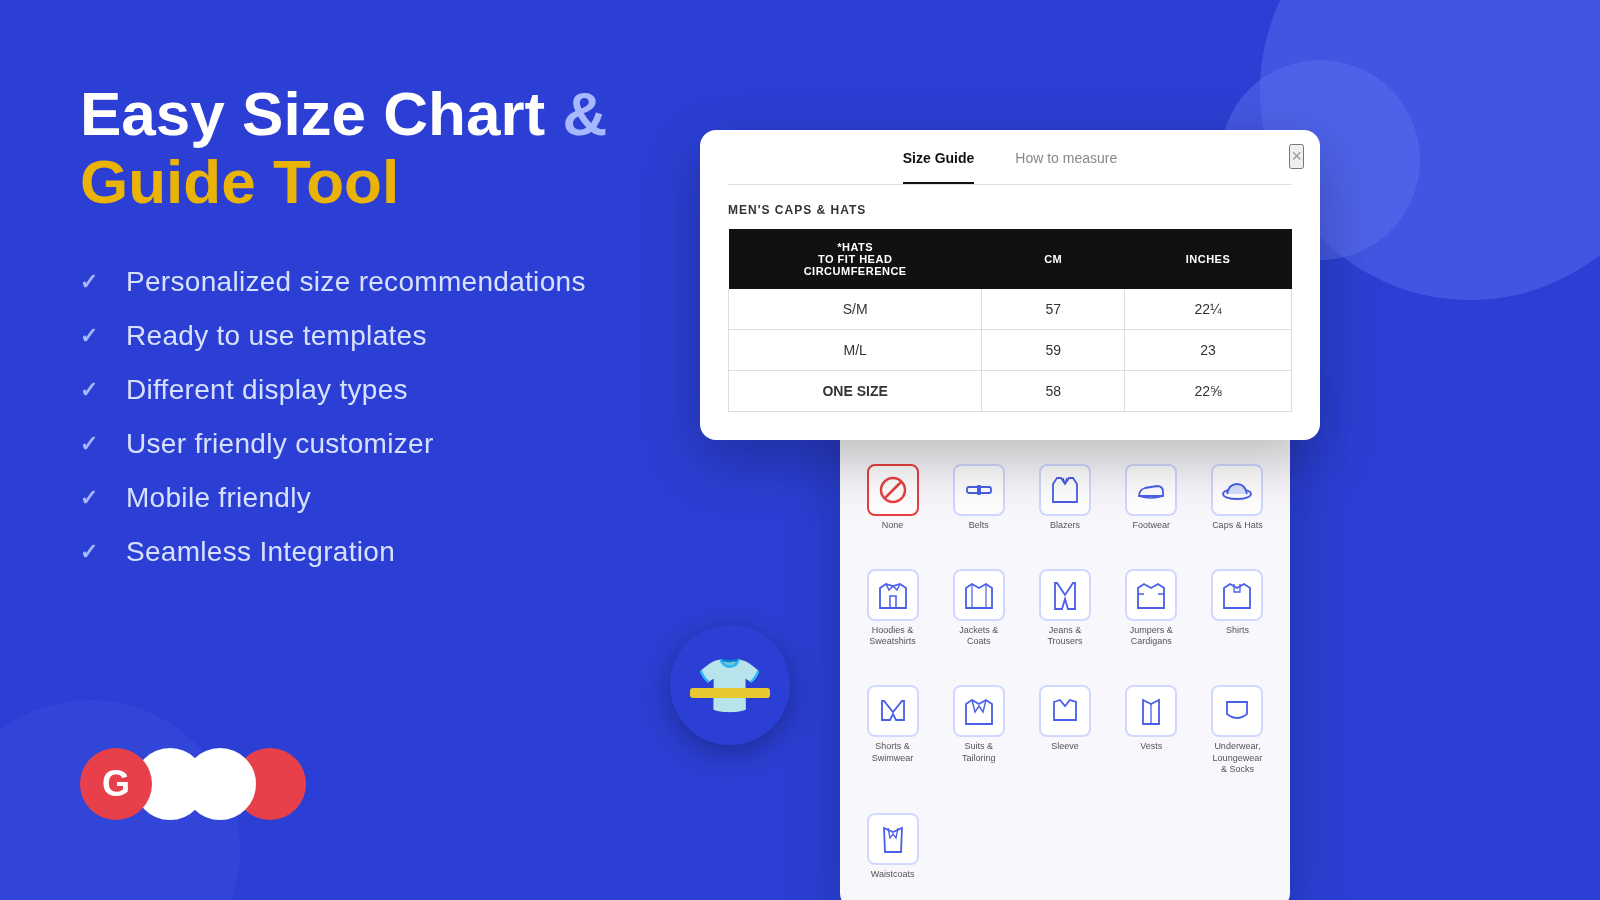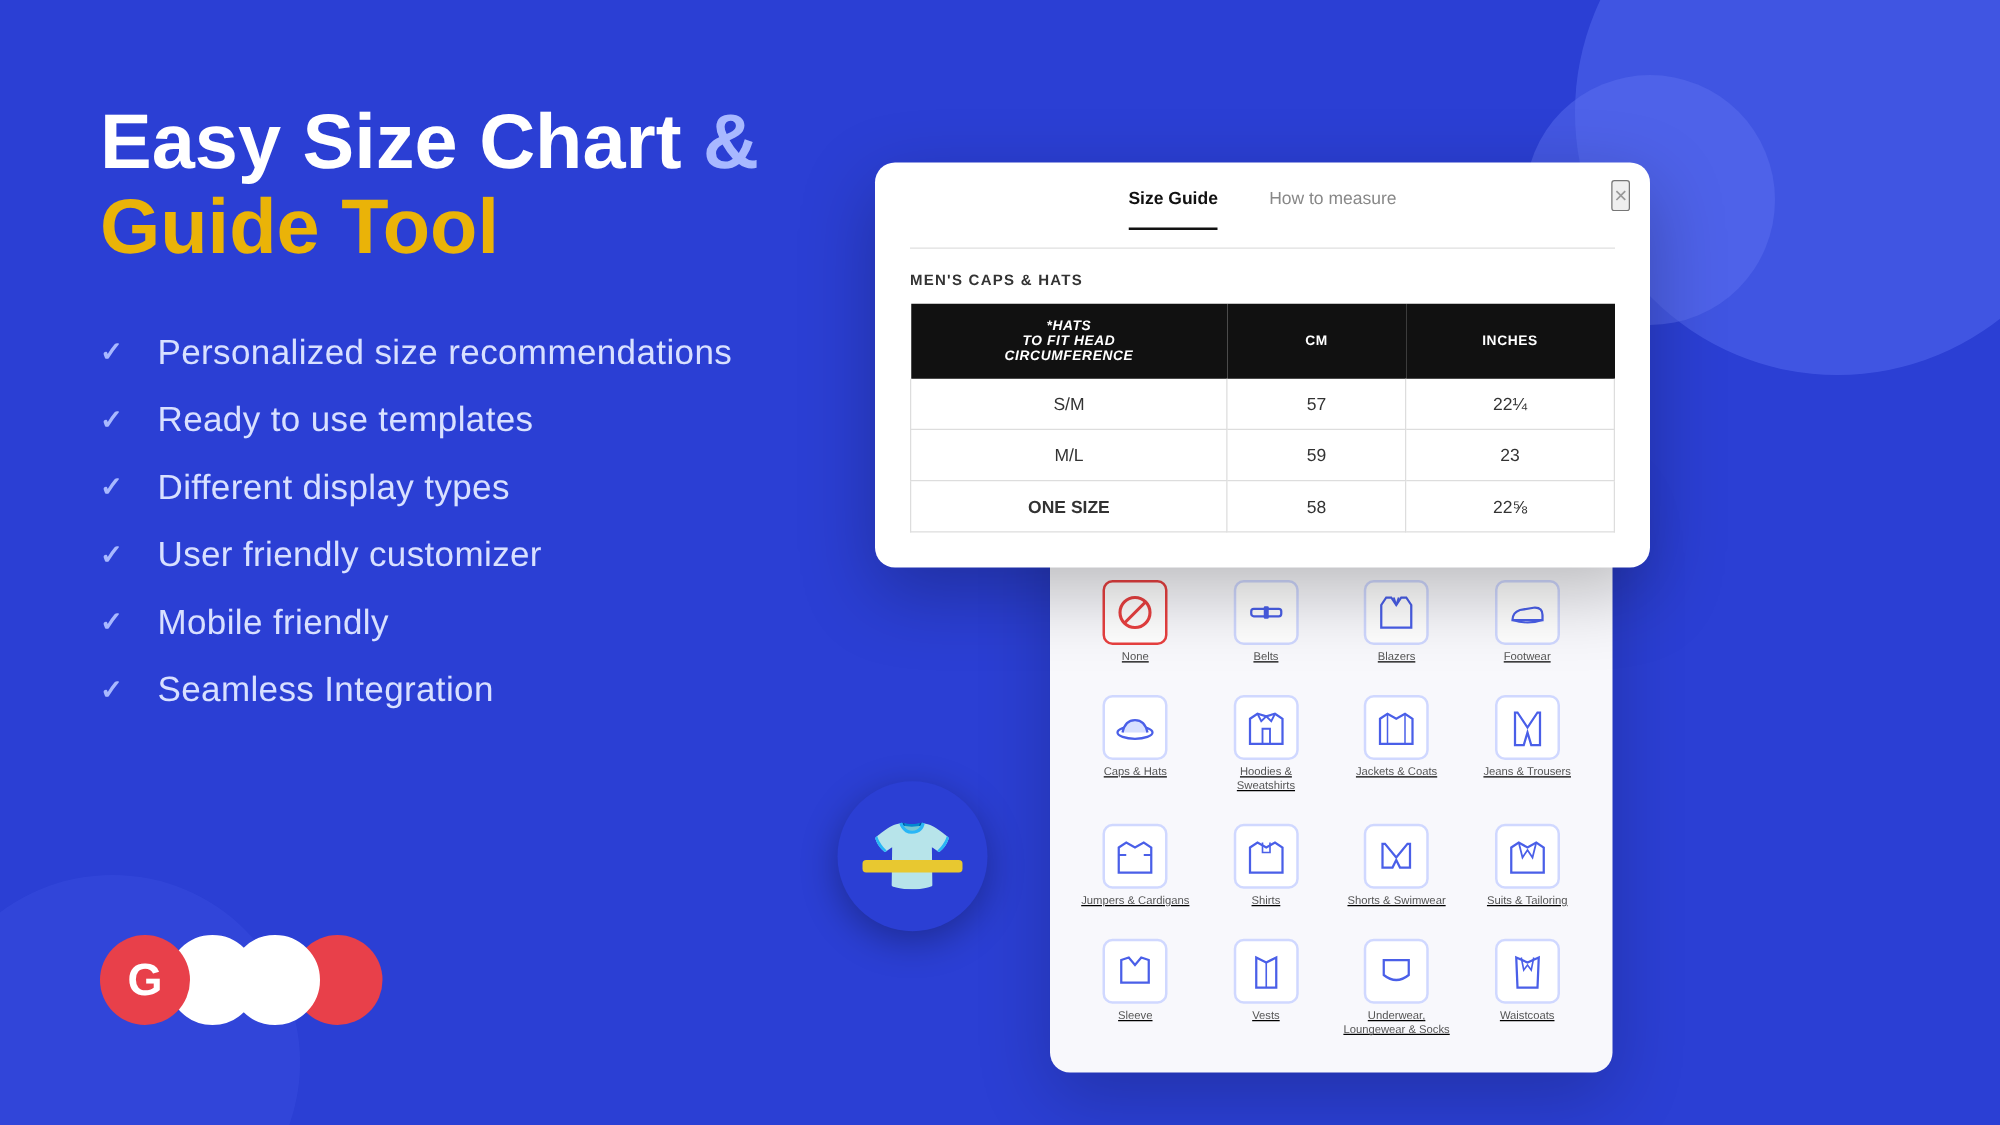--- a/index.html
+++ b/index.html
@@ -131,21 +131,21 @@
       font-size: 18px;
       color: #999;
       cursor: pointer;
     }
     .tabs-row {
       display: flex;
       justify-content: center;
       gap: 41px;
       margin-bottom: 18px;
       border-bottom: 1px solid #e0e0e0;
-      padding-bottom: 24px;
+      padding-bottom: 10px;
     }
     .tab-item {
       font-size: 14px;
       color: #888;
       cursor: pointer;
       padding-bottom: 8px;
       position: relative;
     }
     .tab-item.active {
       color: #111;
@@ -183,21 +183,21 @@
       font-weight: 600;
     }
     .size-table td {
       border: 1px solid #ddd;
       padding: 12px 26px;
       text-align: center;
       color: #333;
       font-size: 14px;
     }
     .size-table tr:first-child td { border-top: none; }
-    .size-table th:first-child { text-align: center; font-style: italic; }
+    .size-table th:first-child { text-align: center; }
     .size-table .bold-cell { font-weight: 700; }
 
     
     .category-card {
       position: absolute;
       top: 380px;
       left: 200px;
       width: 450px;
       background: #f8f8fc;
       border-radius: 16px;
@@ -225,23 +225,22 @@
       color: white;
     }
     .gender-btn.inactive {
       background: white;
       color: #555;
       border: 1px solid #ddd;
     }
 
     .category-grid {
       display: grid;
-      grid-template-columns: repeat(4, 1fr);
-      gap: 8px;
-      text-decoration: underline;
+      grid-template-columns: repeat(5, 1fr);
+      gap: 21px;
     }
     .category-item {
       display: flex;
       flex-direction: column;
       align-items: center;
       gap: 4px;
       padding: 8px 4px;
       border-radius: 8px;
       cursor: pointer;
     }

